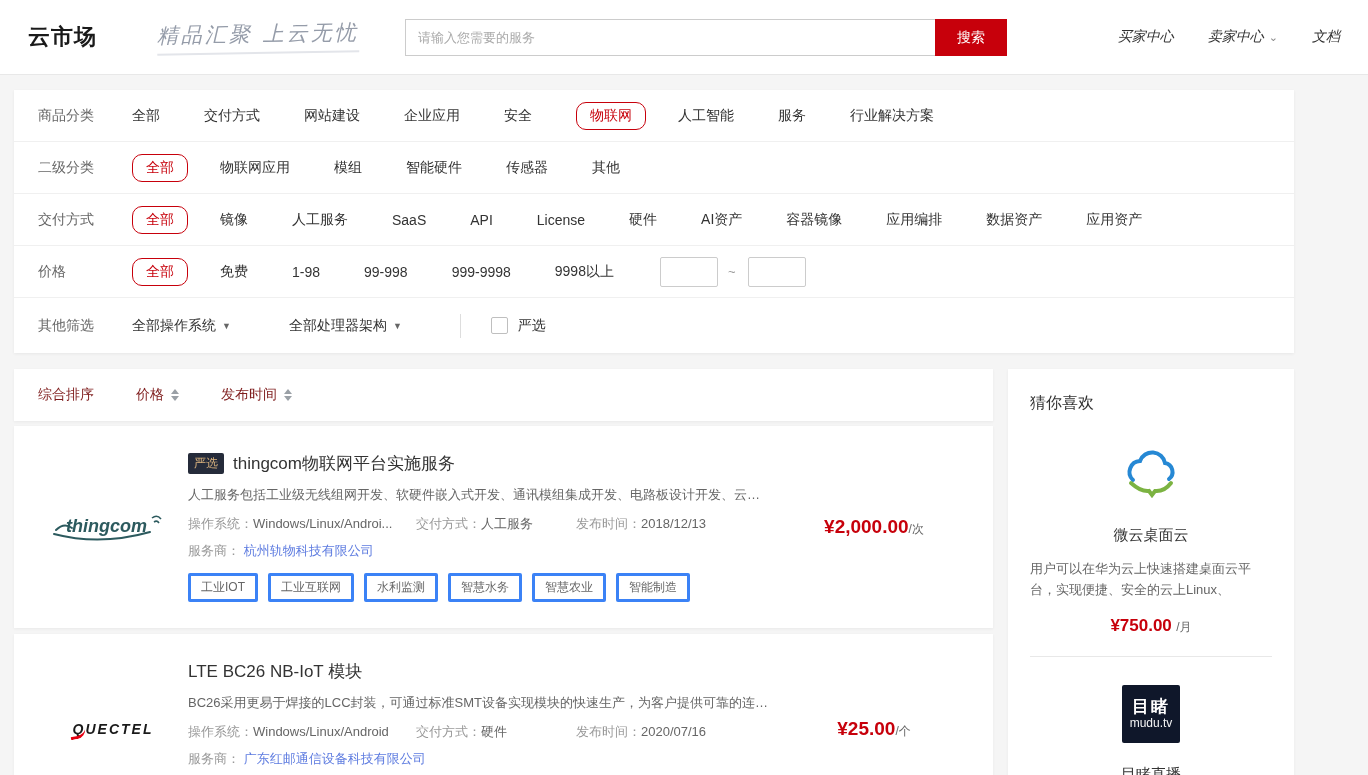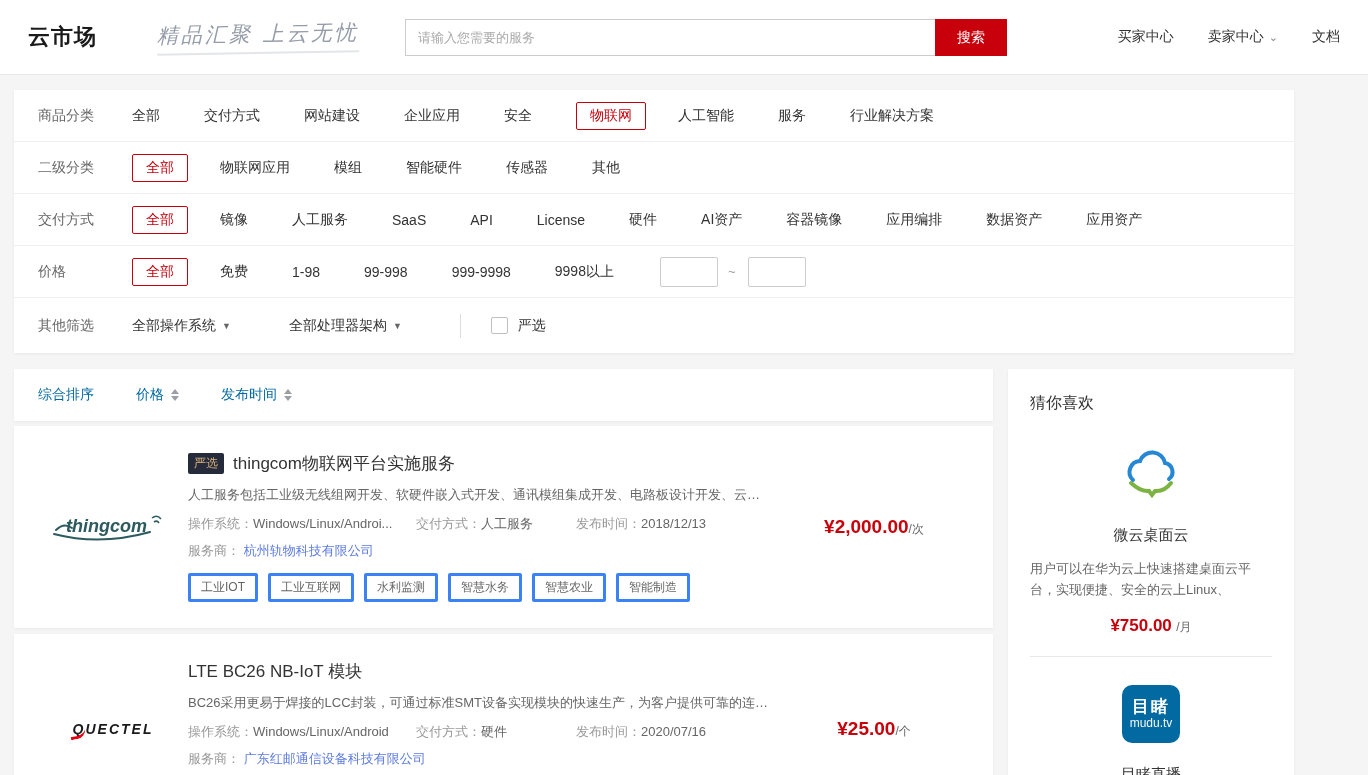--- a/index.html
+++ b/index.html
@@ -23,39 +23,39 @@
   .search-wrap { position:absolute; left:405px; top:19px; display:flex; }
   .search-input {
     width:530px; height:37px; border:1px solid #ccc; border-right:none;
     padding:0 12px; font-size:13px; outline:none; color:#333;
   }
   .search-input::placeholder { color:#aaa; }
   .search-btn {
     width:72px; height:37px; background:#c7000b; color:#fff; border:none;
     font-size:14px; cursor:pointer;
   }
-  .top-nav { margin-left:auto; display:flex; align-items:flex-end; gap:34px; font-size:14px; color:#333; }
+  .top-nav { margin-left:auto; display:flex; align-items:flex-end; gap:34px; font-size:14px; color:#333;font-style:italic; }
   .top-nav .nav-item { display:flex; align-items:center; cursor:pointer; }
   .chev { font-size:11px; color:#888; margin-left:5px; }
   
   .filter-card {
     width:1280px; margin:15px 0 0 14px; background:#fff;
     box-shadow:0 1px 3px rgba(0,0,0,.06);
   }
   .filter-row {
     display:flex; align-items:center; min-height:52px; padding:0 24px;
     border-bottom:1px solid #f0f0f0;
   }
   .filter-row:last-child { border-bottom:none; min-height:55px; }
   .f-label { width:94px; flex-shrink:0; color:#666; font-size:14px; }
   .f-opts { display:flex; align-items:center; }
   .opt { font-size:14px; color:#333; margin-right:44px; cursor:pointer; white-space:nowrap; }
   .opt.selected {
     border:1px solid #c7000b; color:#c7000b; padding:4px 13px;
-    border-radius:2px; margin-right:32px;
+    border-radius:10px; margin-right:32px;
   }
   .range-input {
     width:58px; height:30px; border:1px solid #ccc; border-radius:2px;
     margin-left:2px; outline:none; padding:0 6px; font-size:13px;
   }
   .range-sep { color:#999; margin:0 10px; font-size:13px; }
   .dropdown { font-size:14px; color:#333; margin-right:58px; cursor:pointer; white-space:nowrap; }
   .dropdown .caret { font-size:9px; color:#666; margin-left:6px; vertical-align:middle; }
   .vdivider { width:1px; height:24px; background:#ddd; margin-right:30px; }
   .checkbox {
@@ -63,21 +63,21 @@
     background:#fff; margin-right:10px; cursor:pointer;
   }
   .cb-label { font-size:14px; color:#333; }
   
   .main { display:flex; margin:16px 0 0 14px; align-items:flex-start; }
   .left-col { width:979px; }
   .sort-card {
     background:#fff; height:52px; display:flex; align-items:center;
     padding:0 24px; margin-bottom:5px; box-shadow:0 1px 3px rgba(0,0,0,.05);
   }
-  .sort-item { font-size:14px; color:#0369a1; margin-right:42px; display:flex; align-items:center; cursor:pointer; }
+  .sort-item { font-size:14px; color:#7f1d1d; margin-right:42px; display:flex; align-items:center; cursor:pointer; }
   .sort-arrows { display:flex; flex-direction:column; margin-left:7px; }
   .tri-up { width:0; height:0; border-left:4px solid transparent; border-right:4px solid transparent; border-bottom:5px solid #9aa0a6; margin-bottom:2px; }
   .tri-down { width:0; height:0; border-left:4px solid transparent; border-right:4px solid transparent; border-top:5px solid #9aa0a6; }
   
   .product-card {
     background:#fff; display:flex; padding:26px 24px; margin-bottom:6px;
     box-shadow:0 1px 3px rgba(0,0,0,.05);
   }
   .product-card.tall { min-height:190px; }
   .p-logo { width:150px; flex-shrink:0; display:flex; justify-content:center; align-items:center; align-self:center; }
@@ -122,22 +122,22 @@
   .s-item { text-align:center; }
   .s-sep { border-top:1px solid #e8e8e8; margin:20px 0 26px 0; }
   .s-icon { height:62px; display:flex; justify-content:center; align-items:center; margin-bottom:20px; }
   .s-name { font-size:15px; color:#333; margin-bottom:13px; cursor:pointer; }
   .s-desc {
     font-size:13px; color:#666; text-align:left; line-height:1.65;
     margin-bottom:14px; max-height:44px; overflow:hidden;
   }
   .s-price-num { color:#c7000b; font-size:17px; font-weight:bold; }
   .mudu-logo {
-    width:58px; height:58px; background:#0369a1; color:#fff; display:flex;
-    flex-direction:column; justify-content:center; align-items:center; border-radius:10px;
+    width:58px; height:58px; background:#0f172a; color:#fff; display:flex;
+    flex-direction:column; justify-content:center; align-items:center; border-radius:2px;
   }
   .mudu-cn { font-size:17px; font-weight:bold; letter-spacing:2px; line-height:1.1; }
   .mudu-sub { font-size:12px; opacity:.95; }
 </style>
 </head>
 <body>
 
 <div class="header">
   <div class="logo">云市场</div>
   <div class="slogan">精品汇聚 上云无忧</div>

